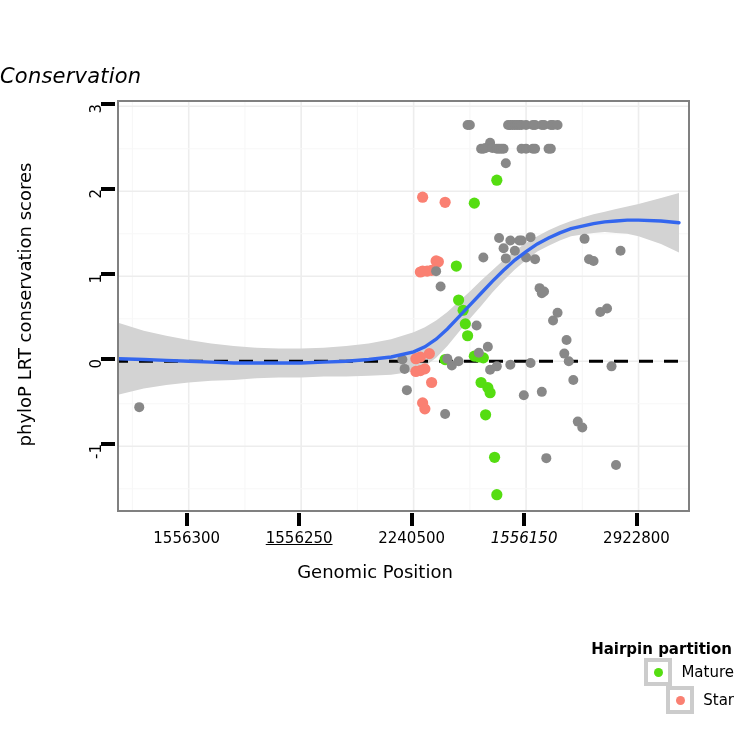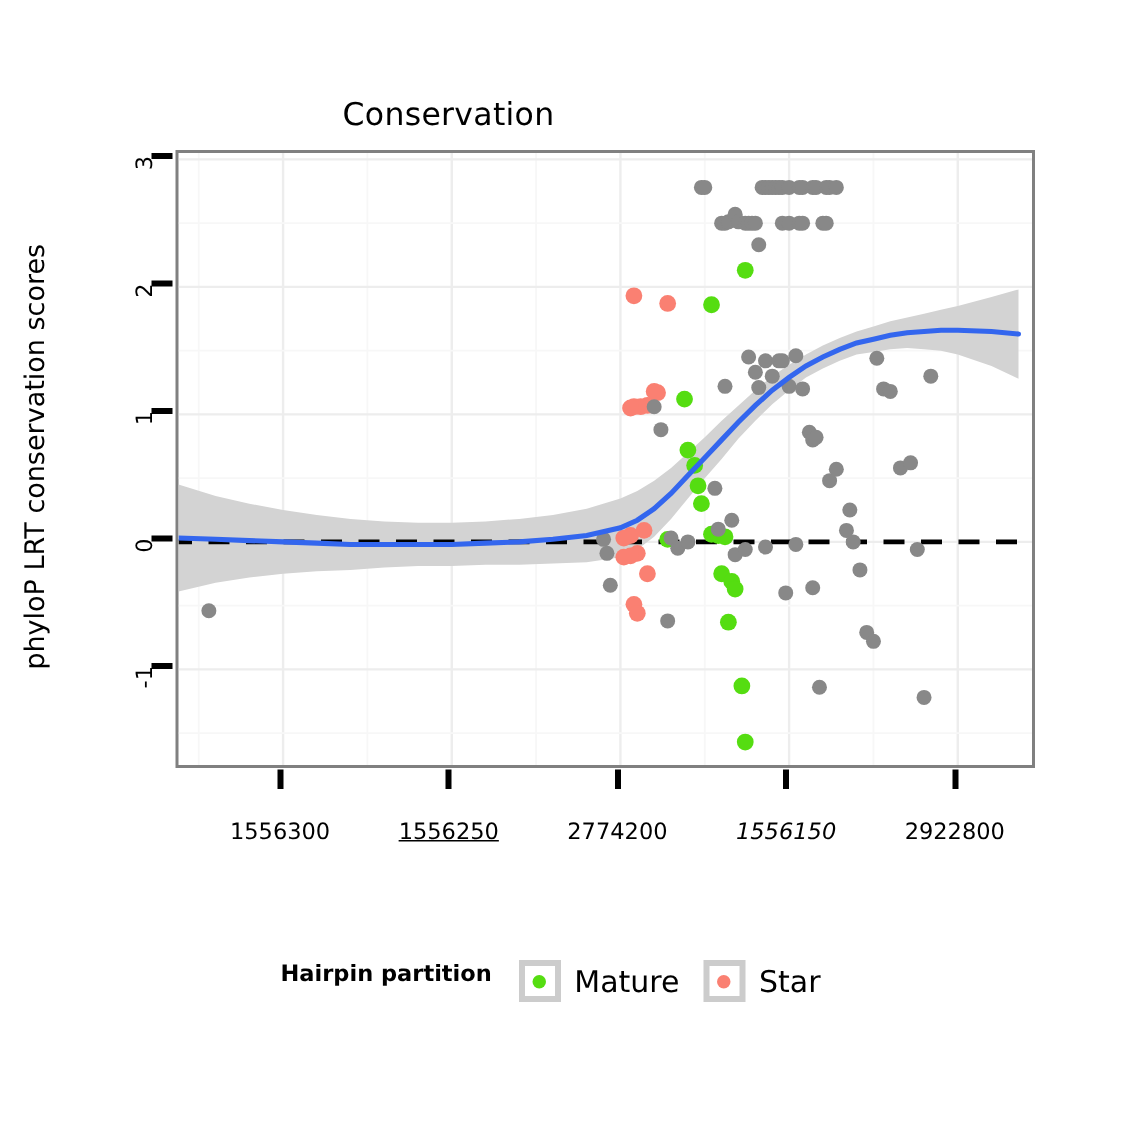--- a/index.html
+++ b/index.html
@@ -19,24 +19,25 @@
     position: absolute;
     left: 0; top: 0;
     width: 750px;
     height: 750px;
   }
   .chart-title {
     position: absolute;
     left: 0;
     top: 64px;
     width: 598px;
-    text-align: center;
+    text-align: left;
     font-size: 21px;
     letter-spacing: 0.2px;
     color: #000;
+    font-style: italic;
   }
   
   #panel {
     position: absolute;
     left: 117px;
     top: 100px;
     width: 573px;
     height: 412px;
     background: #ffffff;
     border: 2px solid #808080;
@@ -72,21 +73,21 @@
   
   .xtick {
     position: absolute;
     top: 513px;
     width: 4px;
     height: 13px;
     background: #000;
   }
   .xlab {
     position: absolute;
-    top: 545px;
+    top: 529px;
     font-size: 15px;
     text-align: center;
     white-space: nowrap;
     color: #000;
   }
   .xtitle {
     position: absolute;
     left: 0;
     top: 561px;
     width: 750px;
@@ -94,23 +95,24 @@
     font-size: 18px;
     color: #000;
   }
   
   #legend {
     position: absolute;
     left: 0;
     top: 640px;
     width: 750px;
     display: flex;
-    align-items: flex-start;
+    align-items: flex-end;
     justify-content: center;
     gap: 0px;
+    flex-direction: column;
   }
   #legend-title {
     font-size: 15px;
     font-weight: bold;
     color: #000;
     margin-right: 18px;
   }
   .legend-item {
     display: flex;
     align-items: center;
@@ -126,21 +128,21 @@
     align-items: center;
     justify-content: center;
     margin-right: 9px;
   }
   .legend-dot {
     width: 9px;
     height: 9px;
     border-radius: 50%;
   }
   .legend-label {
-    font-size: 20px;
+    font-size: 15px;
     color: #000;
   }
 </style>
 </head>
 <body>
 
 <div id="root">
 
   <div class="chart-title">Conservation</div>
 
@@ -307,27 +309,28 @@
         <path d="M0.00,256.70 L24.74,257.55 L47.23,258.40 L69.72,259.25 L92.21,260.10 L114.70,260.95 L137.19,260.95 L159.68,260.95 L182.17,260.95 L204.66,260.10 L227.15,259.25 L249.64,257.55 L272.13,255.00 L294.62,249.90 L305.87,244.80 L317.11,237.15 L328.36,226.95 L339.60,215.05 L350.85,203.15 L362.09,191.25 L373.34,179.35 L384.58,168.30 L395.83,158.10 L407.07,149.60 L418.32,141.95 L429.56,136.00 L440.81,130.90 L452.05,126.65 L463.30,124.10 L474.54,121.55 L485.79,119.85 L497.03,119.00 L508.28,118.15 L519.52,118.15 L542.01,119.00 L560.00,120.70 " fill="none" stroke="#3366EE" stroke-width="3.4" stroke-linecap="round"></path>
       </svg>
   </div>
 
   <div id="x-axis">
       <div class="xtick" style="left: 184.719px;"></div>
       <div class="xlab" style="left: 126.719px; width: 120px;">1556300</div>
       <div class="xtick" style="left: 297.17px;"></div>
       <div class="xlab" style="left: 239.17px; width: 120px; text-decoration: underline;">1556250</div>
       <div class="xtick" style="left: 409.621px;"></div>
-      <div class="xlab" style="left: 351.621px; width: 120px;">2774200</div>
+      <div class="xlab" style="left: 351.621px; width: 120px;">2240500</div>
       <div class="xtick" style="left: 522.071px;"></div>
       <div class="xlab" style="left: 464.071px; width: 120px; font-style: italic;">1556150</div>
       <div class="xtick" style="left: 634.522px;"></div>
       <div class="xlab" style="left: 576.522px; width: 120px;">2922800</div>
     </div>
 
+  <div class="xtitle">Genomic Position</div>
 
   <div id="legend">
     <div id="legend-title">Hairpin partition</div>
   <div class="legend-item">
         <div class="legend-key">
           <div class="legend-dot" style="background: rgb(85, 221, 17);"></div>
         </div>
         <div class="legend-label">Mature</div>
       </div>
       <div class="legend-item">

